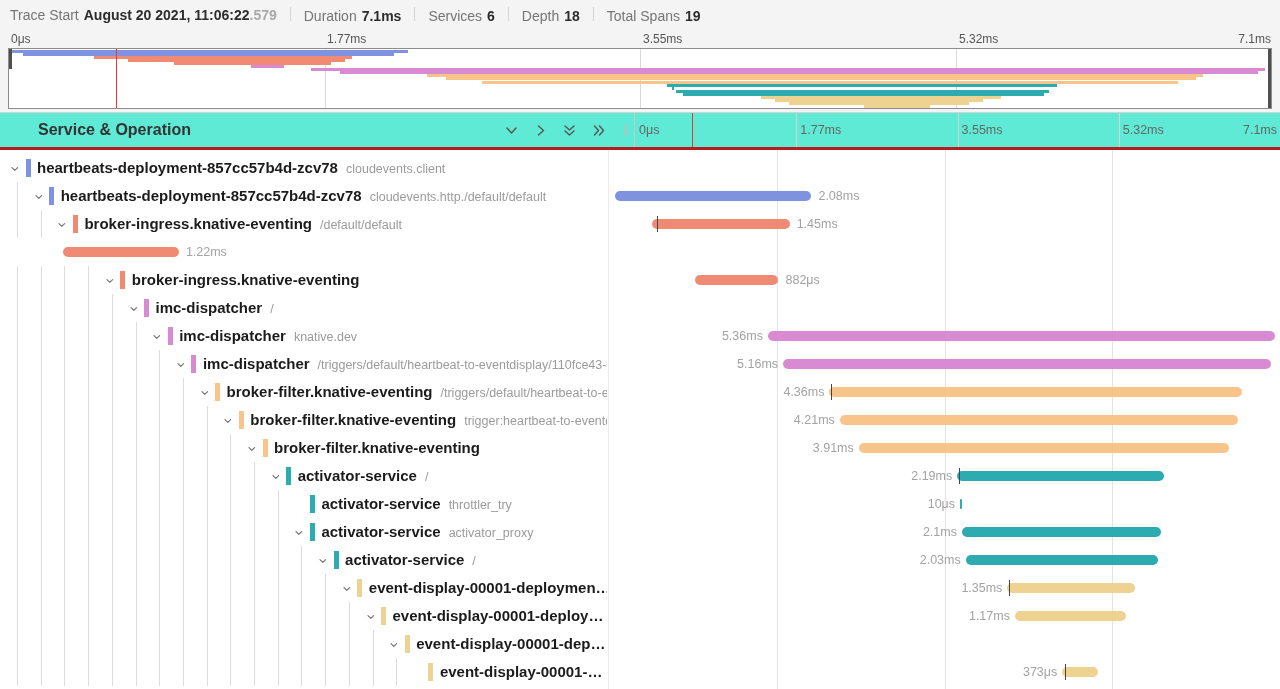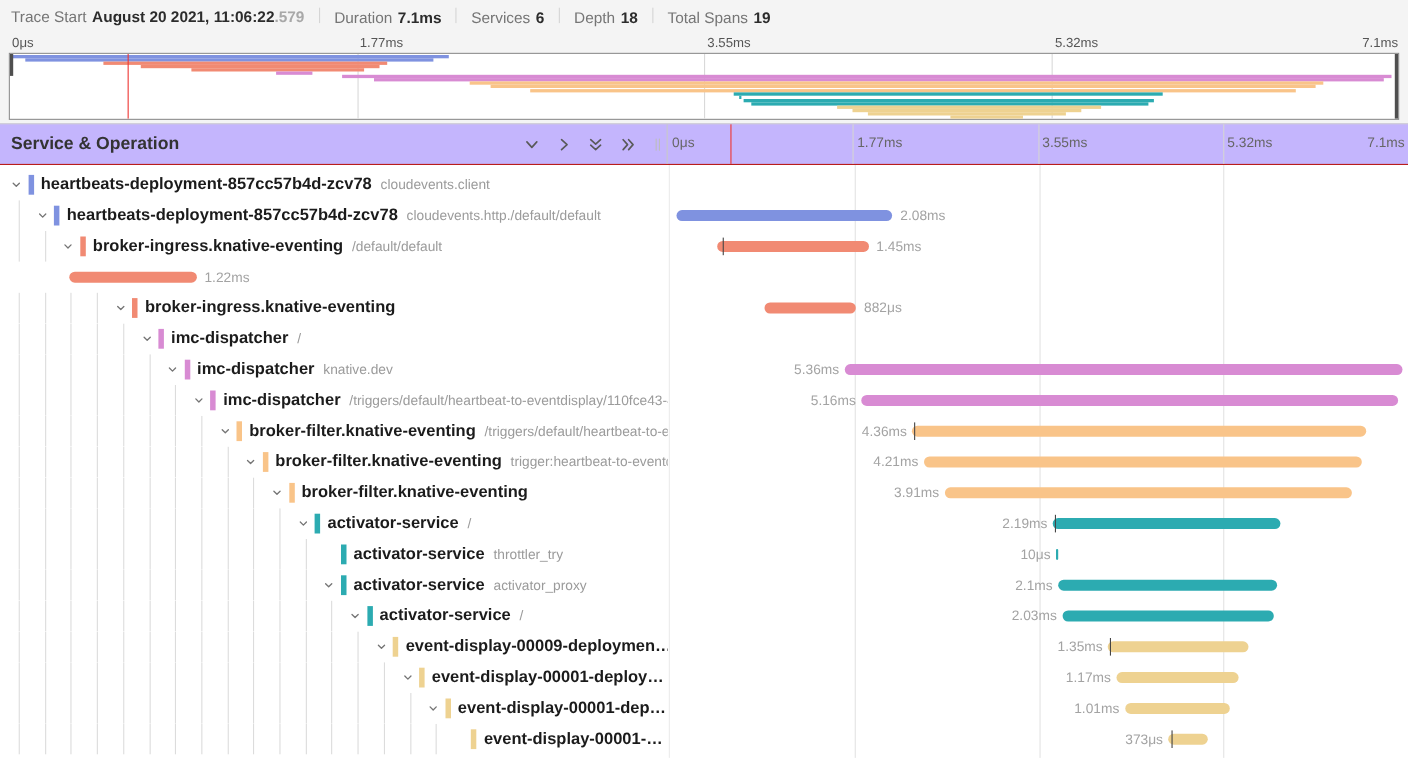--- a/index.html
+++ b/index.html
@@ -22,22 +22,22 @@
   .mm-ticks .tick { position:absolute; top:1px; padding-left:3px; }
   .mm-ticks .tick.last { right:0; padding-left:0; padding-right:1px; }
   .mm-canvas { position:relative; height:61px; background:#fff; border:1px solid #8d8d8d; overflow:hidden; }
   .mm-grid { position:absolute; top:0; bottom:0; width:1px; background:#d9d9d9; }
   .mm-cursor { position:absolute; top:0; bottom:0; width:1px; }
   .mm-handle { position:absolute; width:3px; background:#4f4f4f; }
   .mm-bar { position:absolute; height:3px; }
 
   
   .colhead {
-    flex:0 0 38px; display:flex; background:#c4b5fd;
-    border-top:1px solid #d2d2d2; border-bottom:1px solid #b91c1c;
+    flex:0 0 38px; display:flex; background:#5eead4;
+    border-top:1px solid #d2d2d2; border-bottom:3px solid #b91c1c;padding-left:28px;
   }
   .colhead-left {
     width:607px; flex:0 0 607px; display:flex; align-items:center;
     border-right:1px solid #c9c9c9; padding:0 4px 0 10px;
   }
   .col-title { font-size:16px; font-weight:700; color:#333; flex:1 1 auto; }
   .controls { display:flex; align-items:center; gap:9px; margin-right:14px; }
   .ctrl-btn { width:20px; height:20px; display:flex; align-items:center; justify-content:center; cursor:pointer; }
   .grip { display:flex; gap:2px; align-items:center; height:100%; padding:0 2px; cursor:col-resize; }
   .grip i { display:block; width:1px; height:11px; background:#bdbdbd; }
@@ -457,21 +457,21 @@
           <div class="guide" style="left: 206.6px;"></div>
           <div class="guide" style="left: 230.3px;"></div>
           <div class="guide" style="left: 254px;"></div>
           <div class="guide" style="left: 277.7px;"></div>
           <div class="guide" style="left: 301.4px;"></div>
           <div class="guide" style="left: 325.1px;"></div>
           <span class="row-chev" style="left: 341.8px;"><svg width="12" height="12" viewBox="0 0 15 15">
               <polyline points="2.5,4.5 6,8 9.5,4.5" fill="none" stroke="#757575" stroke-width="1.5" stroke-linecap="round" stroke-linejoin="round"></polyline>
             </svg></span>
           <span class="svc-bar" style="left: 357.3px; background: rgb(238, 210, 145);"></span>
-          <span class="svc-name" style="left: 368.8px;"><span>event-display-00009-deploymen…</span></span>
+          <span class="svc-name" style="left: 368.8px;"><span>event-display-00001-deploymen…</span></span>
         </div>
         <div class="row-right">
           <div class="span-bar" style="left: 400.361px; width: 127.775px; background: rgb(238, 210, 145);"></div>
           <div class="log-tick" style="left: 401.78px;"></div>
           <span class="dur-label" style="right: 277.639px;">1.35ms</span>
         </div>
       </div>
       <div class="row">
         <div class="row-left">
           <div class="guide" style="left: 17px;"></div>
@@ -516,24 +516,20 @@
           <div class="guide" style="left: 277.7px;"></div>
           <div class="guide" style="left: 301.4px;"></div>
           <div class="guide" style="left: 325.1px;"></div>
           <div class="guide" style="left: 348.8px;"></div>
           <div class="guide" style="left: 372.5px;"></div>
           <span class="row-chev" style="left: 389.2px;"><svg width="12" height="12" viewBox="0 0 15 15">
               <polyline points="2.5,4.5 6,8 9.5,4.5" fill="none" stroke="#757575" stroke-width="1.5" stroke-linecap="round" stroke-linejoin="round"></polyline>
             </svg></span>
           <span class="svc-bar" style="left: 404.7px; background: rgb(238, 210, 145);"></span>
           <span class="svc-name" style="left: 416.2px;"><span>event-display-00001-dep…</span></span>
-        </div>
-        <div class="row-right">
-          <div class="span-bar" style="left: 415.504px; width: 95.5944px; background: rgb(238, 210, 145);"></div>
-          <span class="dur-label" style="right: 262.496px;">1.01ms</span>
         </div>
       </div>
       <div class="row">
         <div class="row-left">
           <div class="guide" style="left: 17px;"></div>
           <div class="guide" style="left: 40.7px;"></div>
           <div class="guide" style="left: 64.4px;"></div>
           <div class="guide" style="left: 88.1px;"></div>
           <div class="guide" style="left: 111.8px;"></div>
           <div class="guide" style="left: 135.5px;"></div>

